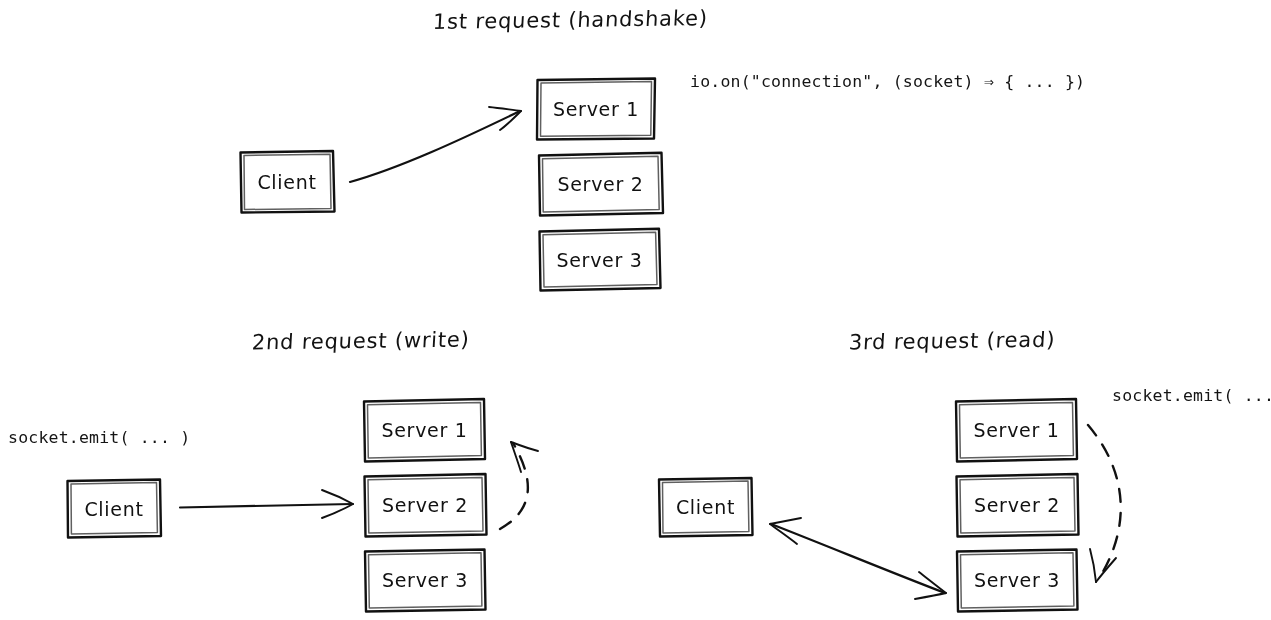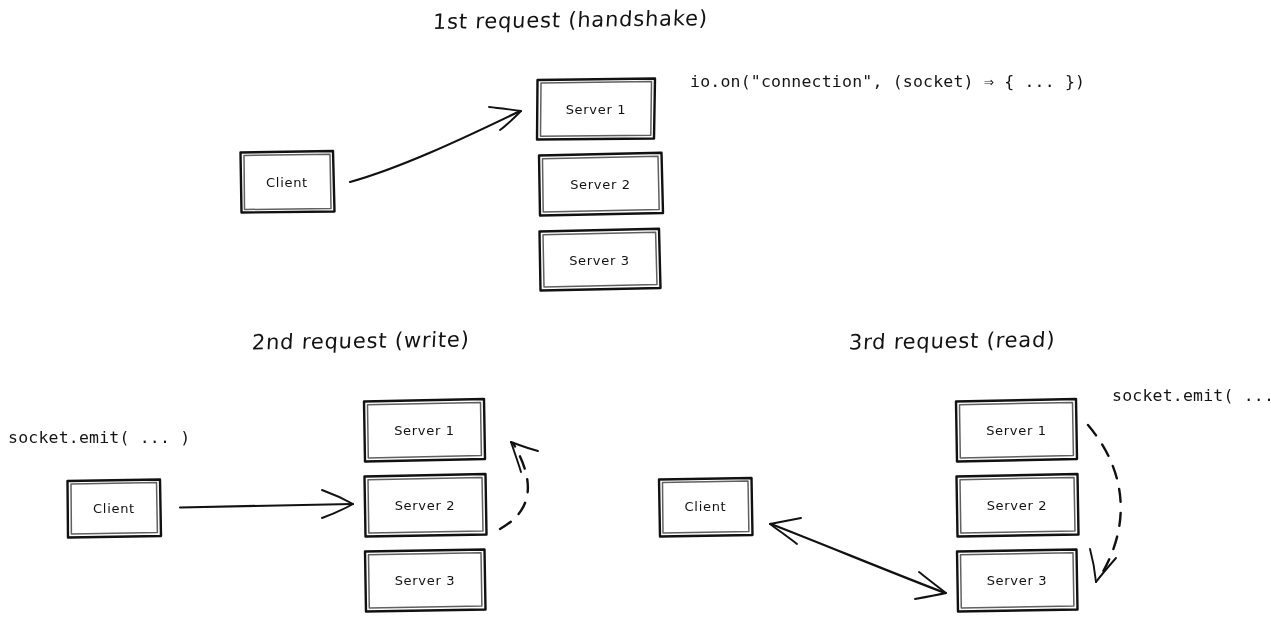--- a/index.html
+++ b/index.html
@@ -42,21 +42,21 @@
     color: #141414;
     letter-spacing: 0.2px;
     white-space: nowrap;
   }
   .box-label {
     position: absolute;
     display: flex;
     align-items: center;
     justify-content: center;
     font-family: "DejaVu Sans", sans-serif;
-    font-size: 13px;
+    font-size: 19px;
     font-weight: 500;
     color: #111111;
     letter-spacing: 0.7px;
     white-space: nowrap;
     pointer-events: none;
   }
   .box-hit {
     position: absolute;
     background: transparent;
   }

